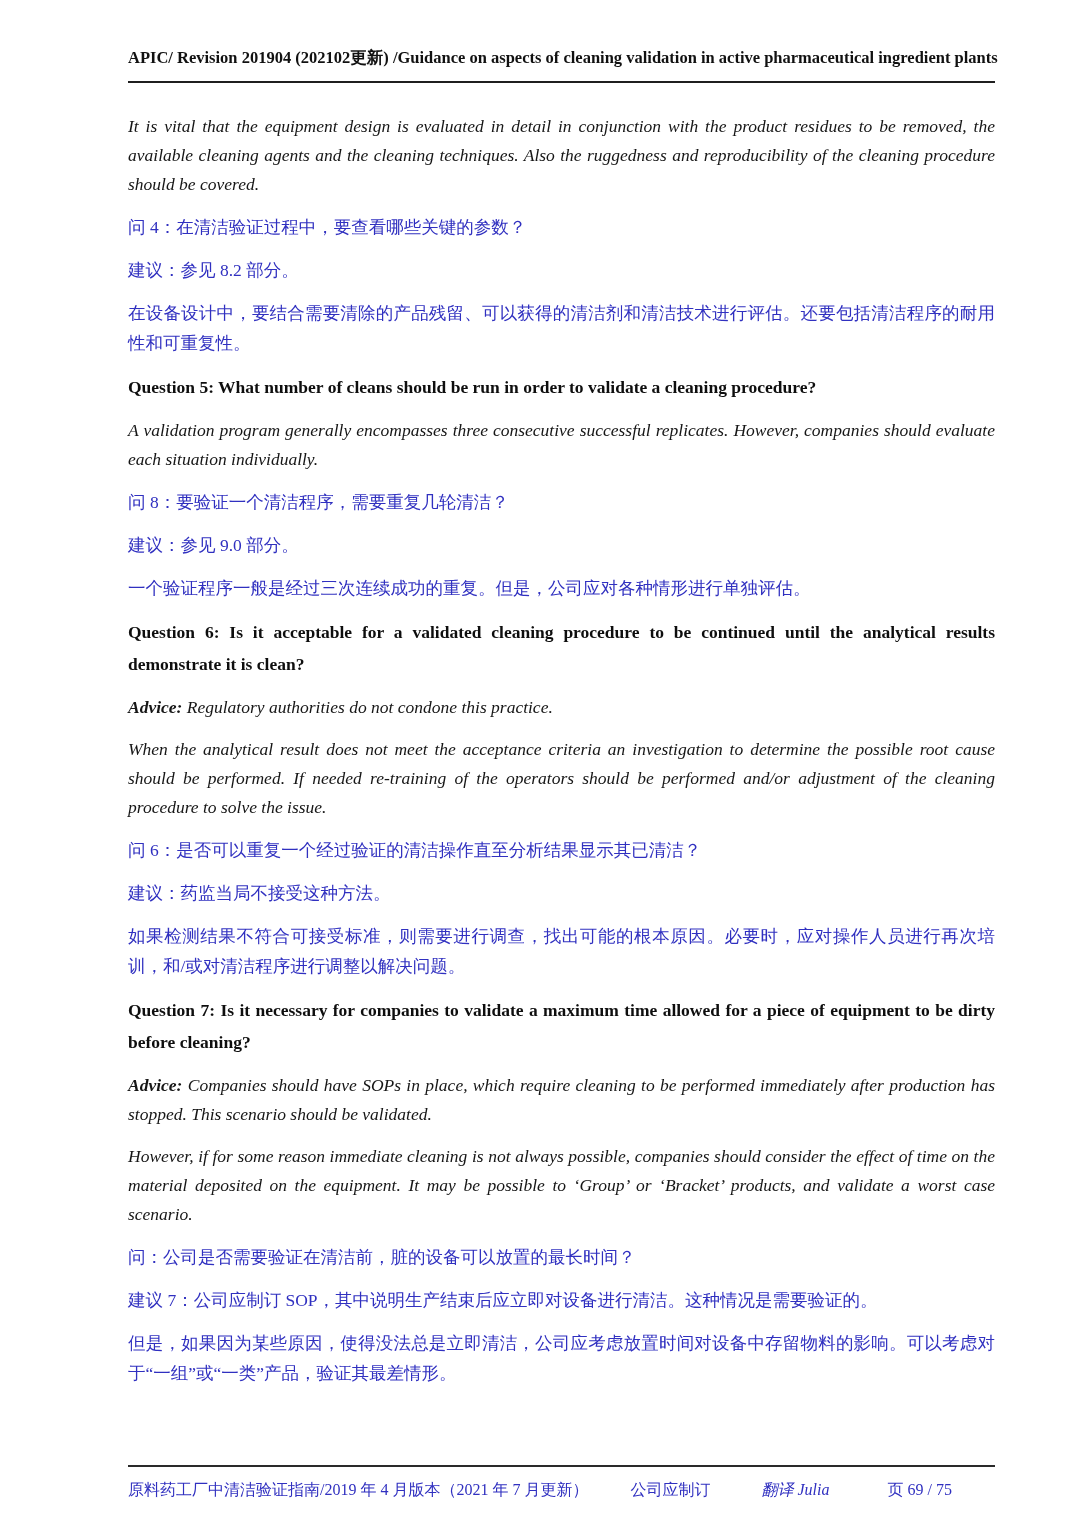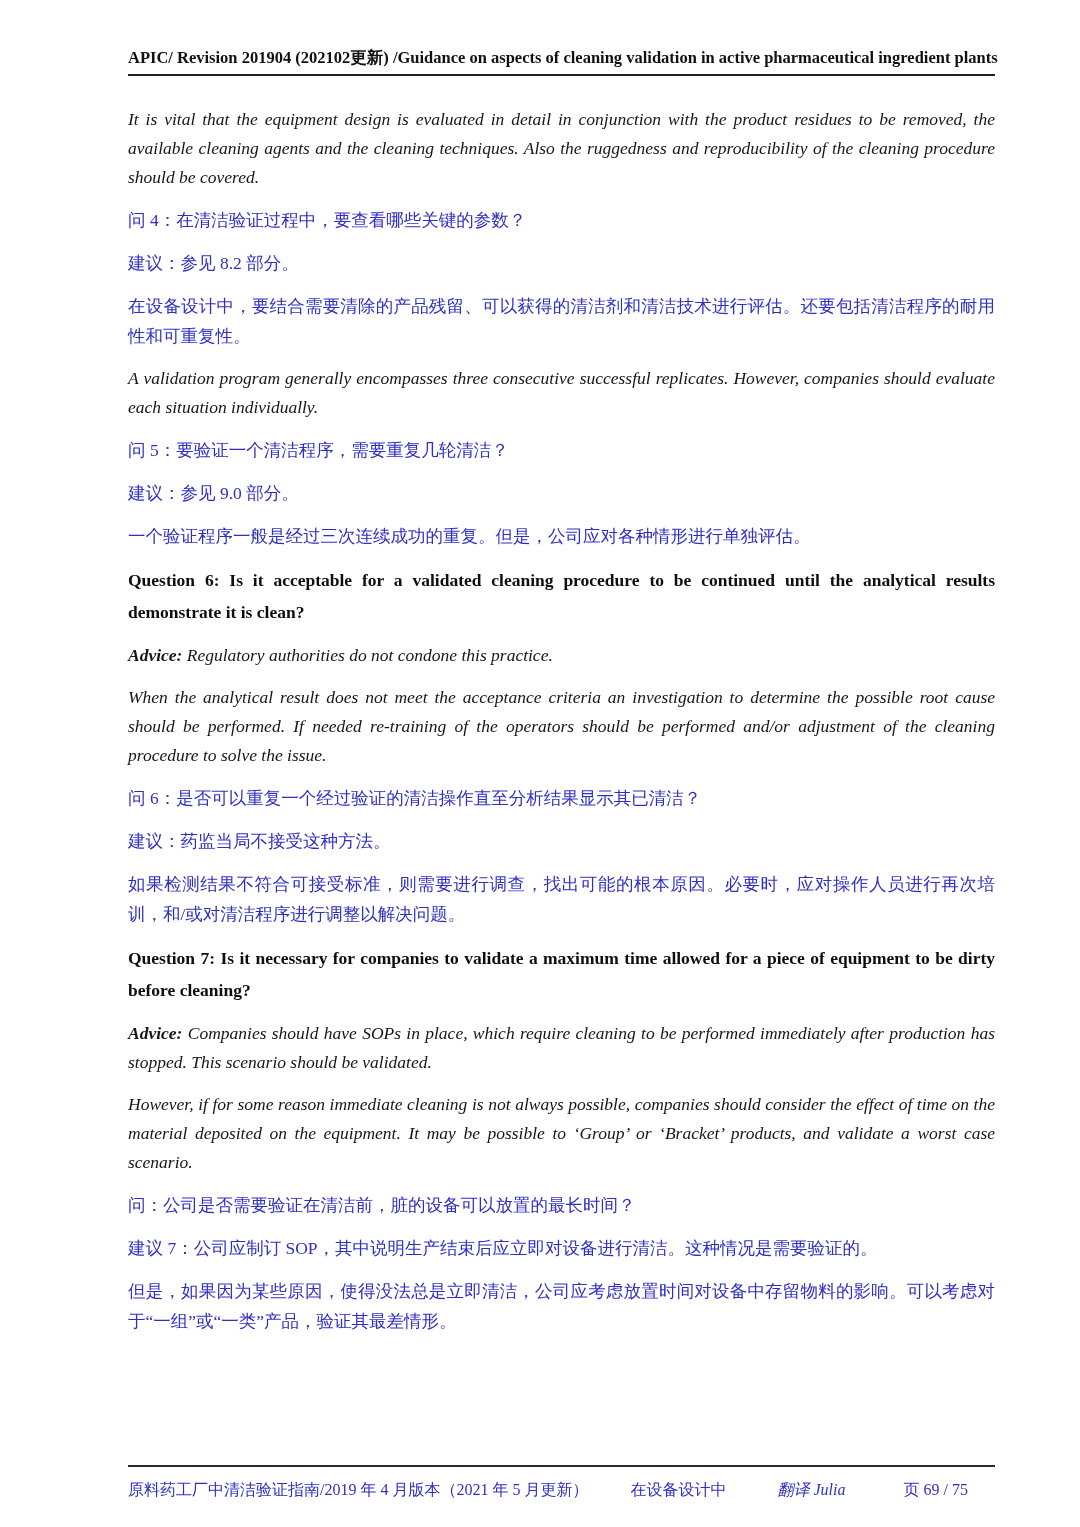--- a/index.html
+++ b/index.html
@@ -18,21 +18,21 @@
   }
   .header {
     padding: 46px 85px 0 128px;
   }
   .header-title {
     font-weight: bold;
     font-size: 16.5px;
     line-height: 24px;
     letter-spacing: 0px;
     color: #111111;
-    padding-bottom: 4px;
+    padding-bottom: 11px;
     border-bottom: 2px solid #1f1f1f;
     white-space: nowrap;
   }
   .content {
     padding: 16px 85px 0 128px;
   }
   .content p {
     margin: 13px 0;
     text-align: justify;
   }
@@ -88,23 +88,24 @@
   </div>
 
   <div class="content">
 
     <p class="en-italic">It is vital that the equipment design is evaluated in detail in conjunction with the product residues to be removed, the available cleaning agents and the cleaning techniques. Also the ruggedness and reproducibility of the cleaning procedure should be covered.</p>
 
     <p class="zh">问 4：在清洁验证过程中，要查看哪些关键的参数？</p>
     <p class="zh">建议：参见 8.2 部分。</p>
     <p class="zh">在设备设计中，要结合需要清除的产品残留、可以获得的清洁剂和清洁技术进行评估。还要包括清洁程序的耐用性和可重复性。</p>
 
+    <p class="en-bold">Question 5: What number of cleans should be run in order to validate a cleaning procedure?</p>
     <p class="en-italic">A validation program generally encompasses three consecutive successful replicates. However, companies should evaluate each situation individually.</p>
 
-    <p class="zh">问 5：要验证一个清洁程序，需要重复几轮清洁？</p>
+    <p class="zh">问 8：要验证一个清洁程序，需要重复几轮清洁？</p>
     <p class="zh">建议：参见 9.0 部分。</p>
     <p class="zh">一个验证程序一般是经过三次连续成功的重复。但是，公司应对各种情形进行单独评估。</p>
 
     <p class="en-bold">Question 6: Is it acceptable for a validated cleaning procedure to be continued until the analytical results demonstrate it is clean?</p>
     <p class="en-italic"><span class="advice-label">Advice:</span> <span>Regulatory authorities do not condone this practice.</span></p>
     <p class="en-italic">When the analytical result does not meet the acceptance criteria an investigation to determine the possible root cause should be performed. If needed re-training of the operators should be performed and/or adjustment of the cleaning procedure to solve the issue.</p>
 
     <p class="zh">问 6：是否可以重复一个经过验证的清洁操作直至分析结果显示其已清洁？</p>
     <p class="zh">建议：药监当局不接受这种方法。</p>
     <p class="zh">如果检测结果不符合可接受标准，则需要进行调查，找出可能的根本原因。必要时，应对操作人员进行再次培训，和/或对清洁程序进行调整以解决问题。</p>
@@ -116,17 +117,17 @@
     <p class="zh">问：公司是否需要验证在清洁前，脏的设备可以放置的最长时间？</p>
     <p class="zh">建议 7：公司应制订 SOP，其中说明生产结束后应立即对设备进行清洁。这种情况是需要验证的。</p>
     <p class="zh">但是，如果因为某些原因，使得没法总是立即清洁，公司应考虑放置时间对设备中存留物料的影响。可以考虑对于“一组”或“一类”产品，验证其最差情形。</p>
 
 
   </div>
 
   <div class="footer">
     <div class="footer-rule"></div>
     <div class="footer-row">
-      <span class="footer-title">原料药工厂中清洁验证指南/2019 年 4 月版本（2021 年 5 月更新）</span><span class="footer-note">在设备设计中</span><span class="footer-trans">翻译 Julia</span><span class="footer-page">页 69 / 75</span>
+      <span class="footer-title">原料药工厂中清洁验证指南/2019 年 4 月版本（2021 年 7 月更新）</span><span class="footer-note">公司应制订</span><span class="footer-trans">翻译 Julia</span><span class="footer-page">页 69 / 75</span>
     </div>
   </div>
 
 </div>
 
 </body></html>

